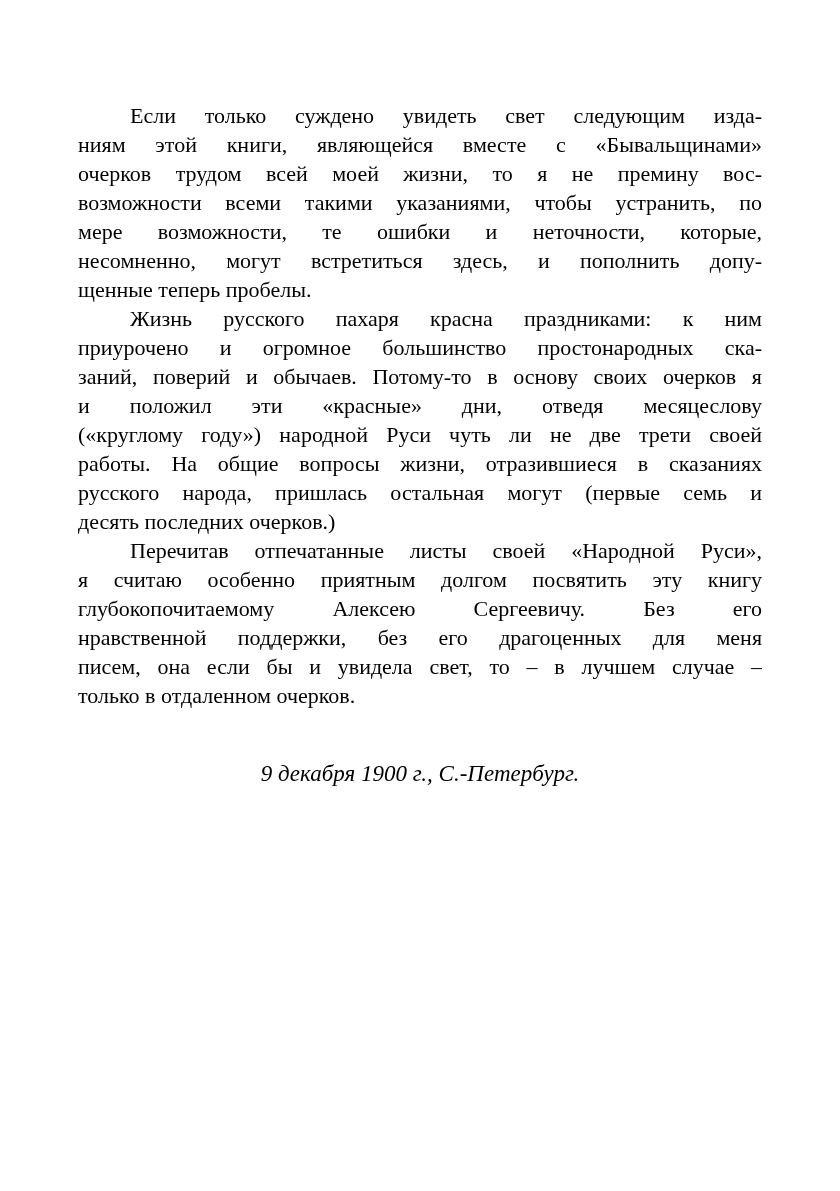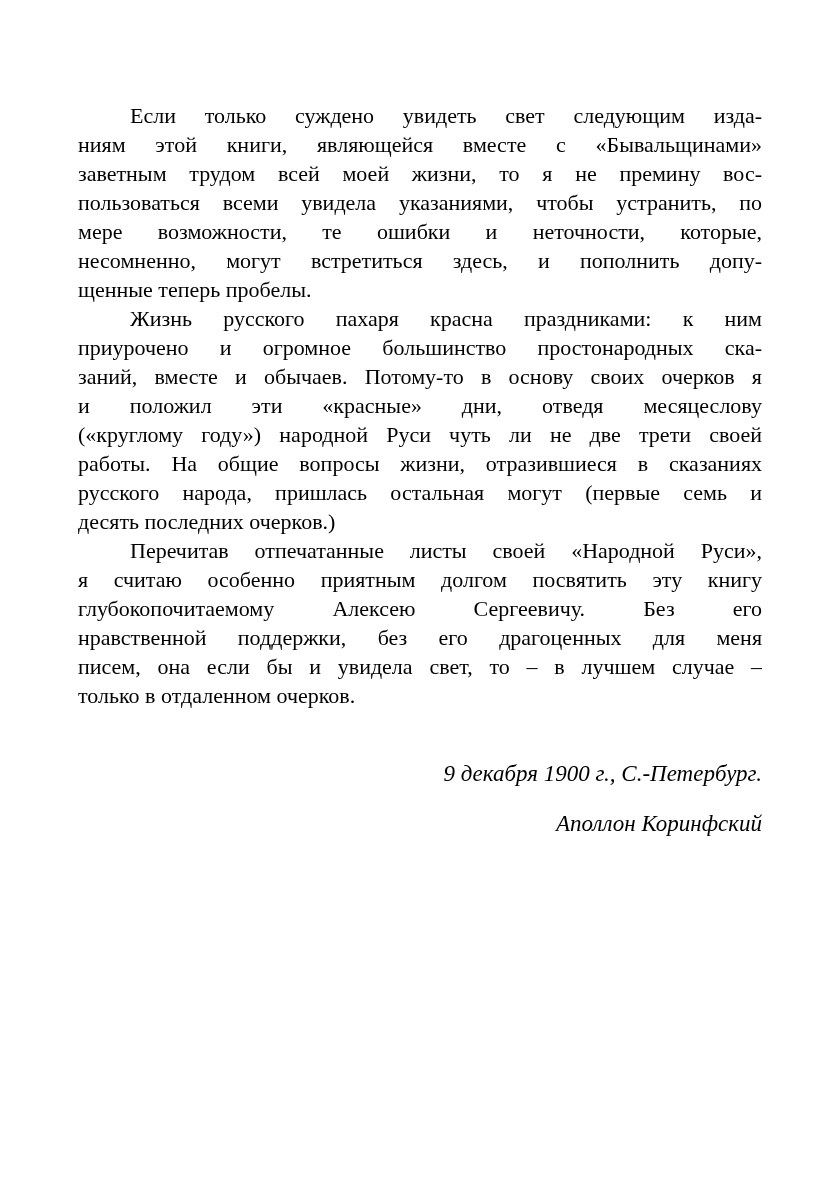--- a/index.html
+++ b/index.html
@@ -49,59 +49,57 @@
     text-align-last: left;
   }
   .signature {
     margin-top: 49px;
     font-style: italic;
     font-size: 23px;
     line-height: 30px;
   }
   .sig-line {
     display: block;
-    text-align: right;
-    margin-top: 20px;
+    text-align: center;
   }
 </style>
 </head>
 <body>
 
 <div class="page">
   <div class="body-text">
 
     <p class="paragraph">
       <span class="line first">Если только суждено увидеть свет следующим изда-</span>
       <span class="line">ниям этой книги, являющейся вместе с «Бывальщинами»</span>
-      <span class="line">заветным трудом всей моей жизни, то я не премину вос-</span>
-      <span class="line">пользоваться всеми увидела указаниями, чтобы устранить, по</span>
+      <span class="line">очерков трудом всей моей жизни, то я не премину вос-</span>
+      <span class="line">возможности всеми такими указаниями, чтобы устранить, по</span>
       <span class="line">мере возможности, те ошибки и неточности, которые,</span>
       <span class="line">несомненно, могут встретиться здесь, и пополнить допу-</span>
       <span class="line last">щенные теперь пробелы.</span>
     </p>
 
     <p class="paragraph">
       <span class="line first">Жизнь русского пахаря красна праздниками: к ним</span>
       <span class="line">приурочено и огромное большинство простонародных ска-</span>
-      <span class="line">заний, вместе и обычаев. Потому-то в основу своих очерков я</span>
+      <span class="line">заний, поверий и обычаев. Потому-то в основу своих очерков я</span>
       <span class="line">и положил эти «красные» дни, отведя месяцеслову</span>
       <span class="line">(«круглому году») народной Руси чуть ли не две трети своей</span>
       <span class="line">работы. На общие вопросы жизни, отразившиеся в сказаниях</span>
       <span class="line">русского народа, пришлась остальная могут (первые семь и</span>
       <span class="line last">десять последних очерков.)</span>
     </p>
 
     <p class="paragraph">
       <span class="line first">Перечитав отпечатанные листы своей «Народной Руси»,</span>
       <span class="line">я считаю особенно приятным долгом посвятить эту книгу</span>
       <span class="line">глубокопочитаемому Алексею Сергеевичу. Без его</span>
       <span class="line">нравственной поддержки, без его драгоценных для меня</span>
       <span class="line">писем, она если бы и увидела свет, то – в лучшем случае –</span>
       <span class="line last">только в отдаленном очерков.</span>
     </p>
 
     <div class="signature">
       <span class="sig-line">9 декабря 1900 г., С.-Петербург.</span>
-      <span class="sig-line">Аполлон Коринфский</span>
     </div>
 
   </div>
 </div>
 
 </body></html>

